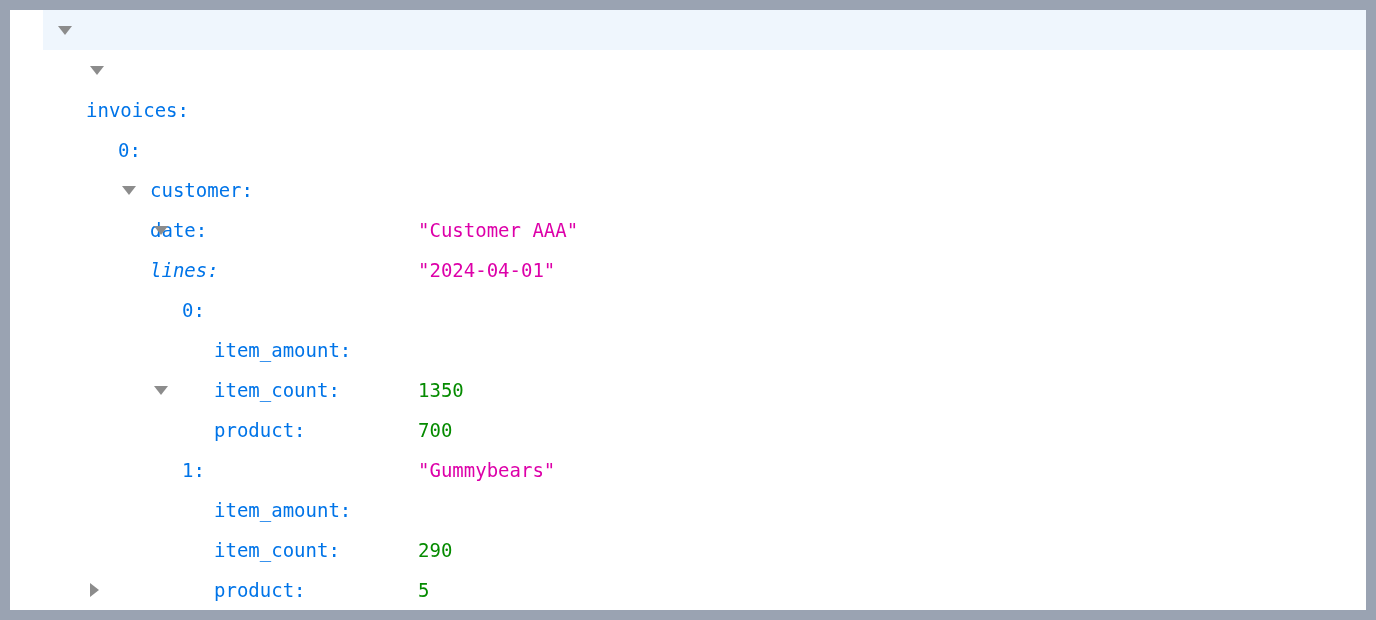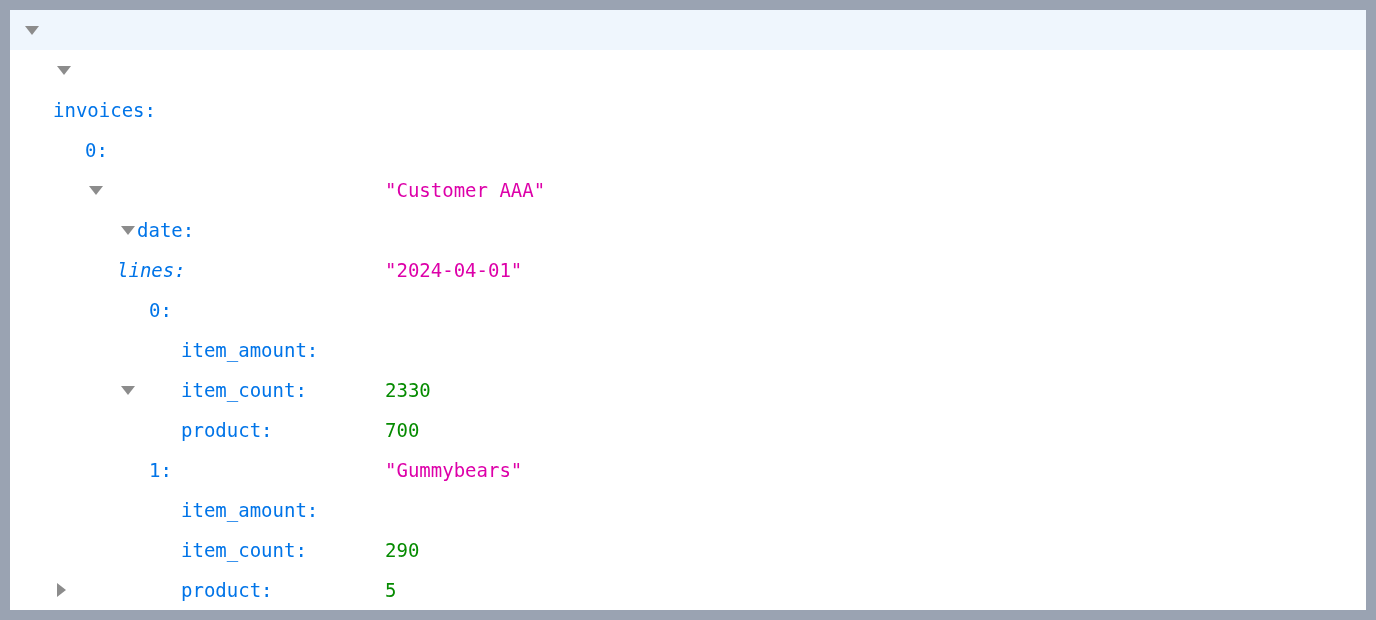--- a/index.html
+++ b/index.html
@@ -24,20 +24,21 @@
   .frame {
     width: 1376px;
     height: 620px;
     border: 10px solid var(--frame-border);
     background: var(--background);
   }
   .tree {
     width: 100%;
     height: 100%;
     background: var(--background);
+    padding-left: 33px;
   }
   .row {
     position: relative;
     height: 40px;
     line-height: 40px;
     font-size: 19px;
     white-space: pre;
   }
   .row.highlighted { background: var(--row-highlight); }
   .twisty {
@@ -78,45 +79,46 @@
   </div>
 
   <div class="row">
     <span class="twisty expanded" style="left: 47px;"></span>
     <span class="key" style="left: 75px;">0:</span>
     
   </div>
 
   <div class="row">
     
+    <span class="key" style="left: 107px;">customer:</span>
     <span class="value string">"Customer AAA"</span>
   </div>
 
   <div class="row">
     
-    <span class="key" style="left: 107px; margin-left: 20px;">date:</span>
+    <span class="key" style="left: 107px;">date:</span>
     <span class="value string">"2024-04-01"</span>
   </div>
 
   <div class="row">
     <span class="twisty expanded" style="left: 79px;"></span>
     <span class="key" style="left: 107px; font-style: italic;">lines:</span>
     
   </div>
 
   <div class="row">
     <span class="twisty expanded" style="left: 111px;"></span>
     <span class="key" style="left: 139px;">0:</span>
     
   </div>
 
   <div class="row">
     
     <span class="key" style="left: 171px;">item_amount:</span>
-    <span class="value number">2330</span>
+    <span class="value number">1350</span>
   </div>
 
   <div class="row">
     
     <span class="key" style="left: 171px;">item_count:</span>
     <span class="value number">700</span>
   </div>
 
   <div class="row">
     

